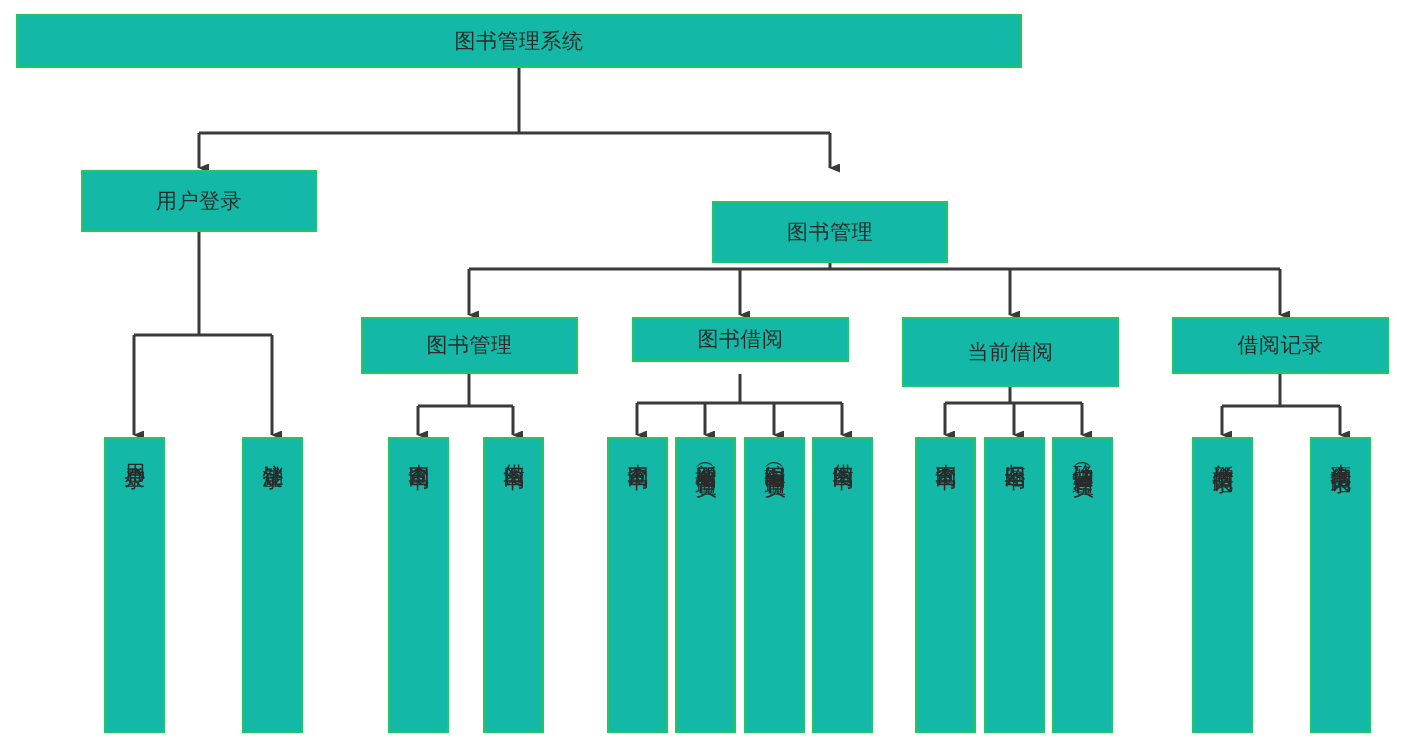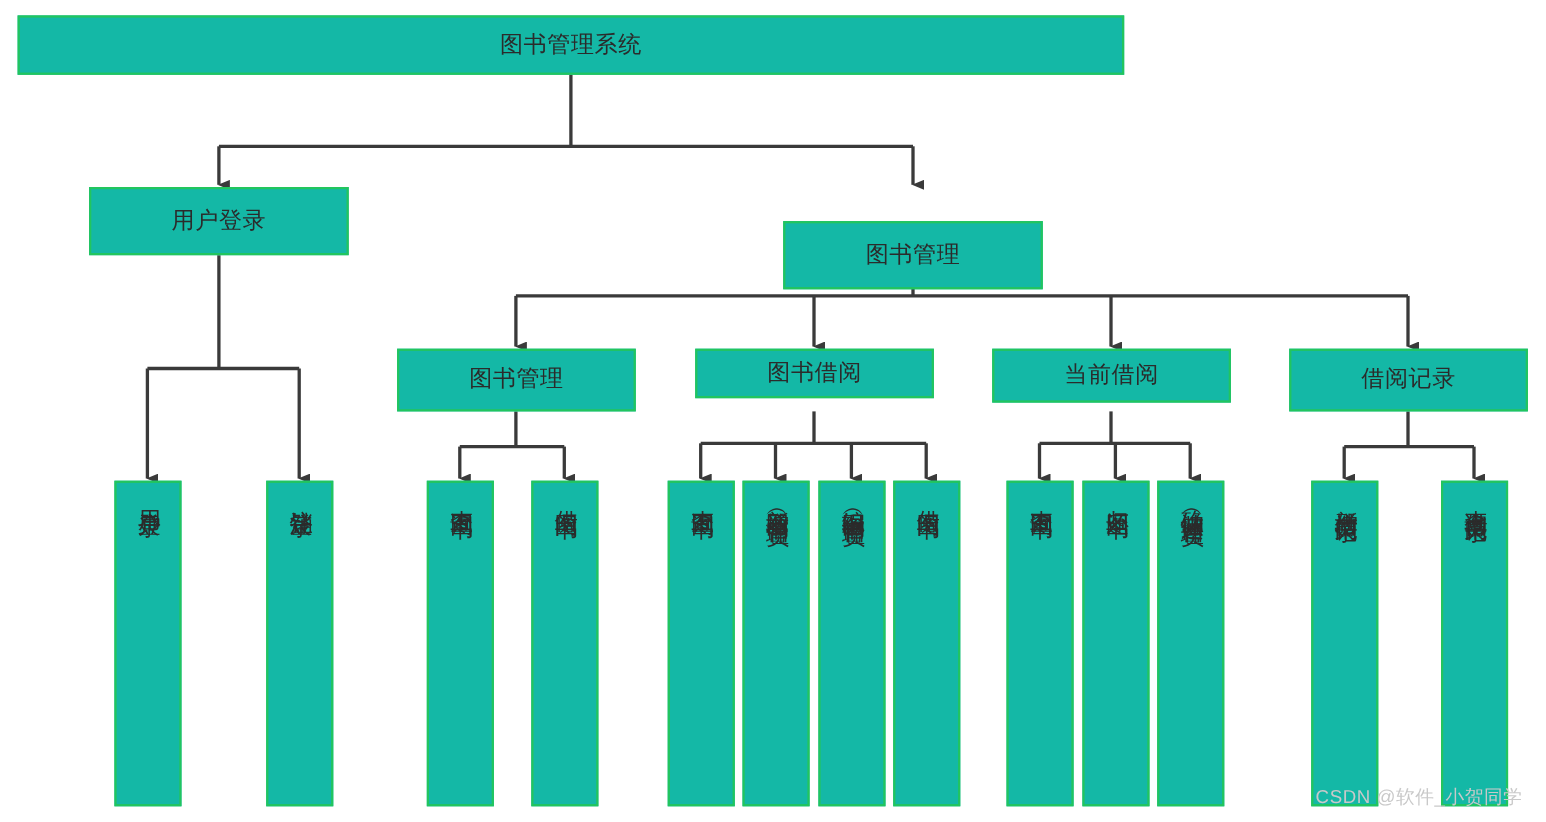--- a/index.html
+++ b/index.html
@@ -123,21 +123,21 @@
       </div>
       <div class="node horizontal" style="left: 712px; top: 170px; width: 236px; height: 62px; margin-top: 31px;">
         <span class="node-label">图书管理</span>
       </div>
       <div class="node horizontal" style="left: 361px; top: 317px; width: 217px; height: 57px;">
         <span class="node-label">图书管理</span>
       </div>
       <div class="node horizontal" style="left: 632px; top: 317px; width: 217px; height: 45px;">
         <span class="node-label">图书借阅</span>
       </div>
-      <div class="node horizontal" style="left: 902px; top: 317px; width: 217px; height: 49px;">
+      <div class="node horizontal" style="left: 902px; top: 317px; width: 217px; height: 70px;">
         <span class="node-label">当前借阅</span>
       </div>
       <div class="node horizontal" style="left: 1172px; top: 317px; width: 217px; height: 57px; align-items: center;">
         <span class="node-label">借阅记录</span>
       </div>
       <div class="node vertical" style="left: 104px; top: 437px; width: 61px; height: 296px;">
         <span class="node-label">用户登录</span>
       </div>
       <div class="node vertical" style="left: 242px; top: 437px; width: 61px; height: 296px;">
         <span class="node-label">注销登录</span>
@@ -170,15 +170,14 @@
         <span class="node-label">确认归还（管理员）</span>
       </div>
       <div class="node vertical" style="left: 1192px; top: 437px; width: 61px; height: 296px;">
         <span class="node-label">新增借阅记录</span>
       </div>
       <div class="node vertical" style="left: 1310px; top: 437px; width: 61px; height: 296px;">
         <span class="node-label">查询借阅记录</span>
       </div>
     </div>
 
-  <div class="watermark" style="left:1196px; top:713px;">CSDN @软件_小贺同学</div>
 
 </div>
 
 </body></html>

